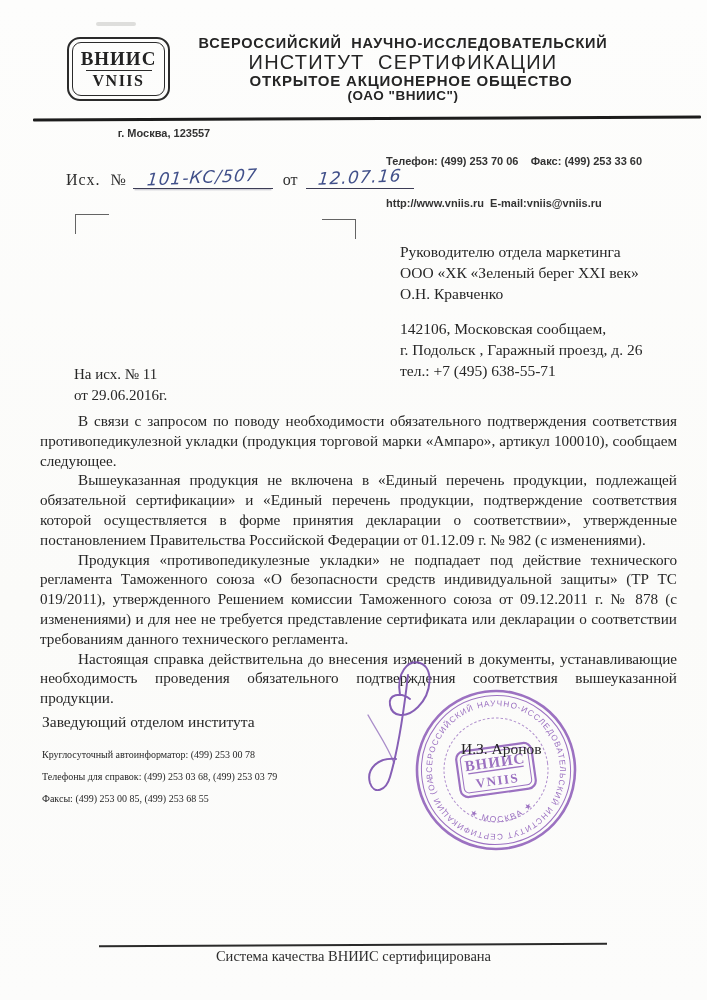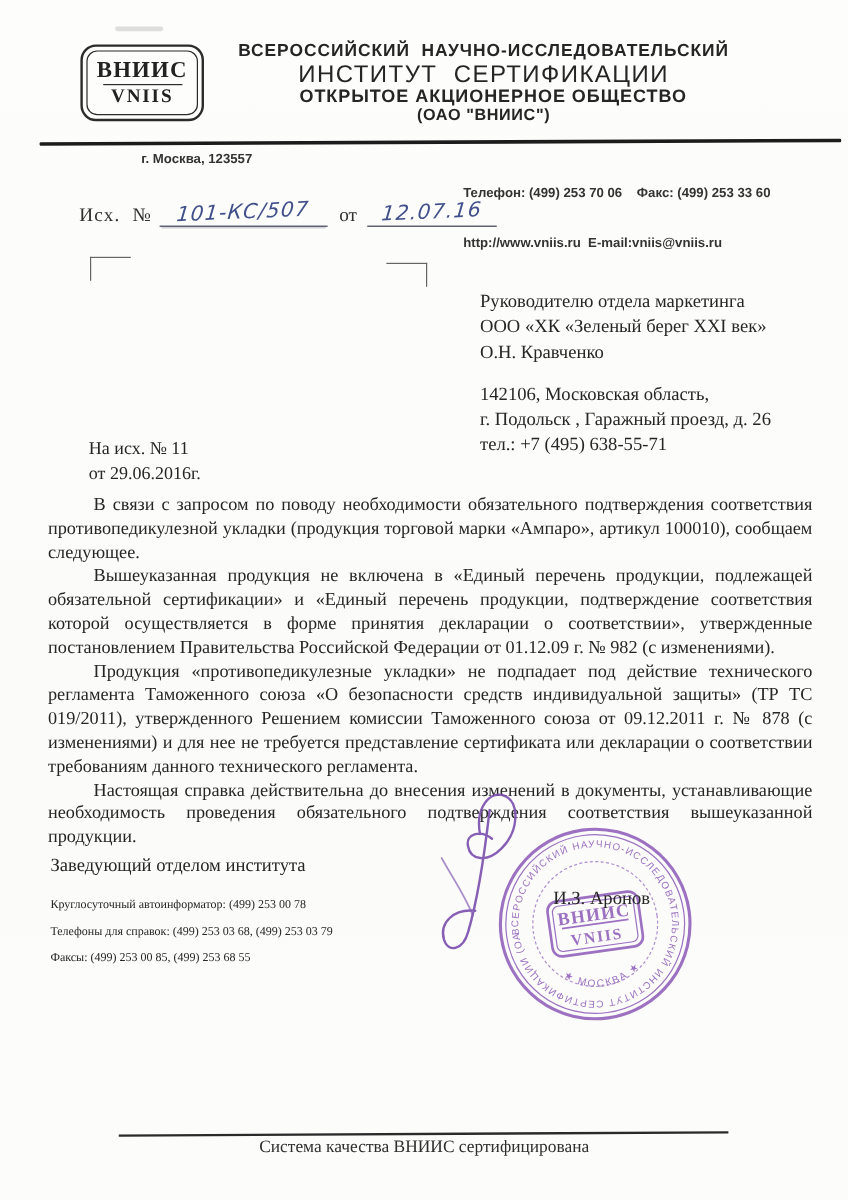--- a/index.html
+++ b/index.html
@@ -159,21 +159,21 @@
   </div>
 
   <div class="corner-left"></div>
   <div class="corner-right"></div>
 
   <div class="recipient">
     <div>Руководителю отдела маркетинга</div>
     <div>ООО «ХК «Зеленый берег XXI век»</div>
     <div>О.Н. Кравченко</div>
     <div class="gap"></div>
-    <div>142106, Московская область,</div>
+    <div>142106, Московская сообщаем,</div>
     <div>г. Подольск , Гаражный проезд, д. 26</div>
     <div>тел.: +7 (495) 638-55-71</div>
   </div>
 
   <div class="reference">
     <div>На исх. № 11</div>
     <div>от 29.06.2016г.</div>
   </div>
 
   <div class="body-text">

